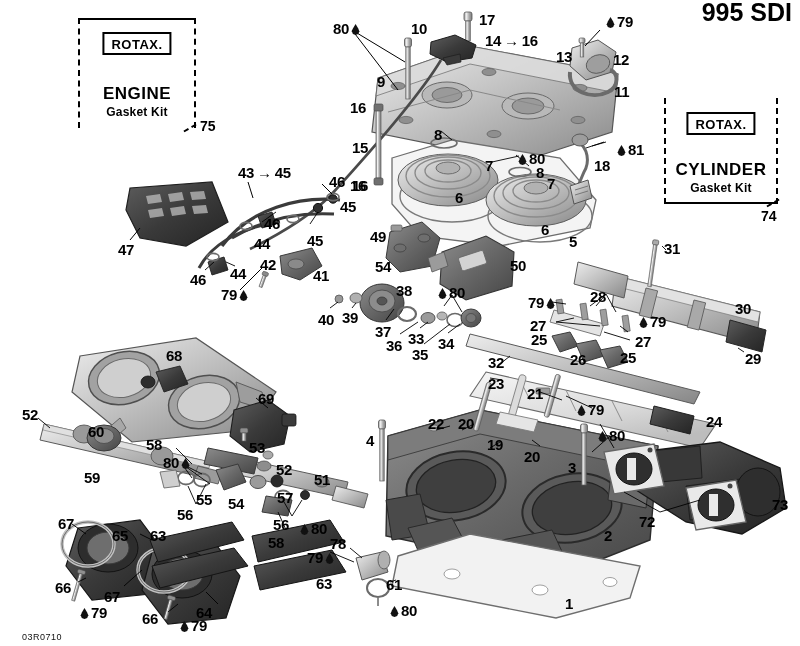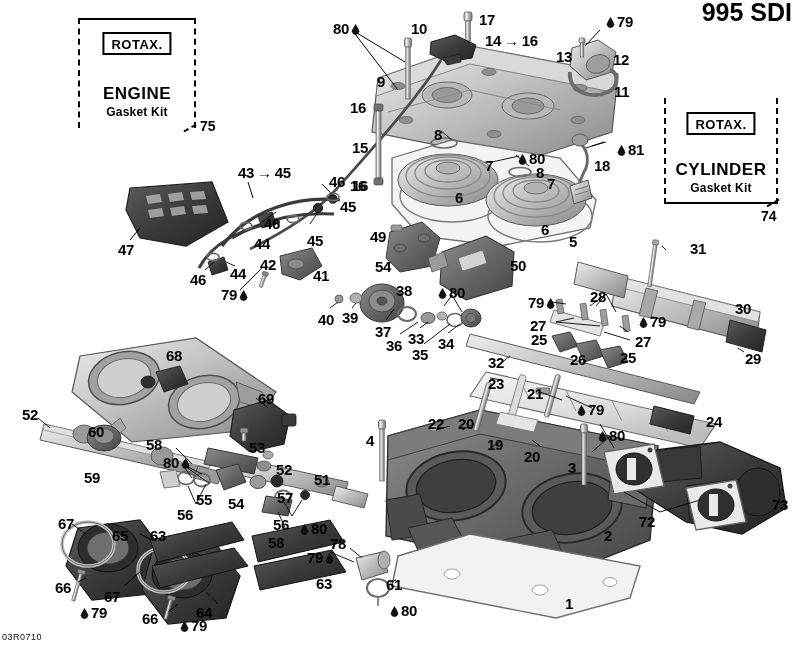--- a/index.html
+++ b/index.html
@@ -15,21 +15,21 @@
     position:absolute;font-weight:bold;font-size:15px;line-height:1;
     white-space:nowrap;color:#000;letter-spacing:-0.3px;
   }
 
   
   #title{
     position:absolute;right:8px;top:-2px;font-size:25px;font-weight:bold;
     letter-spacing:0px;
   }
   #code{
-    position:absolute;left:2px;bottom:4px;font-size:9px;font-family:"Liberation Sans",sans-serif;
+    position:absolute;left:22px;bottom:4px;font-size:9px;font-family:"Liberation Sans",sans-serif;
     letter-spacing:0.5px;color:#111;
   }
 
   
   .kitbox{position:absolute;}
   .kitbox .brack{
     position:absolute;inset:0;
     border-left:2px dashed #000;border-right:2px dashed #000;
   }
   .kitbox .topline{position:absolute;left:0;right:0;top:0;border-top:2px solid #000;}
@@ -559,21 +559,21 @@
       <div class="lbl" style="left: 342px; top: 310px;"><span>39</span></div>
       <div class="lbl" style="left: 396px; top: 283px;"><span>38</span></div>
       <div class="lbl" style="left: 438px; top: 285px;"><span class="drop" style="position: relative; display: inline-block; margin-right: 2px; top: 1px;"></span><span>80</span></div>
       <div class="lbl" style="left: 375px; top: 324px;"><span>37</span></div>
       <div class="lbl" style="left: 386px; top: 338px;"><span>36</span></div>
       <div class="lbl" style="left: 408px; top: 331px;"><span>33</span></div>
       <div class="lbl" style="left: 412px; top: 347px;"><span>35</span></div>
       <div class="lbl" style="left: 438px; top: 336px;"><span>34</span></div>
       <div class="lbl" style="left: 488px; top: 355px;"><span>32</span></div>
       <div class="lbl" style="left: 488px; top: 376px;"><span>23</span></div>
-      <div class="lbl" style="left: 690px; top: 241px;"><span>31</span></div>
+      <div class="lbl" style="left: 664px; top: 241px;"><span>31</span></div>
       <div class="lbl" style="left: 590px; top: 289px;"><span>28</span></div>
       <div class="lbl" style="left: 528px; top: 295px;"><span>79</span><span class="drop" style="position: relative; display: inline-block; margin-left: 2px; top: 1px;"></span></div>
       <div class="lbl" style="left: 735px; top: 301px;"><span>30</span></div>
       <div class="lbl" style="left: 530px; top: 318px;"><span>27</span></div>
       <div class="lbl" style="left: 639px; top: 314px;"><span class="drop" style="position: relative; display: inline-block; margin-right: 2px; top: 1px;"></span><span>79</span></div>
       <div class="lbl" style="left: 531px; top: 332px;"><span>25</span></div>
       <div class="lbl" style="left: 635px; top: 334px;"><span>27</span></div>
       <div class="lbl" style="left: 570px; top: 352px;"><span>26</span></div>
       <div class="lbl" style="left: 620px; top: 350px;"><span>25</span></div>
       <div class="lbl" style="left: 745px; top: 351px;"><span>29</span></div>

